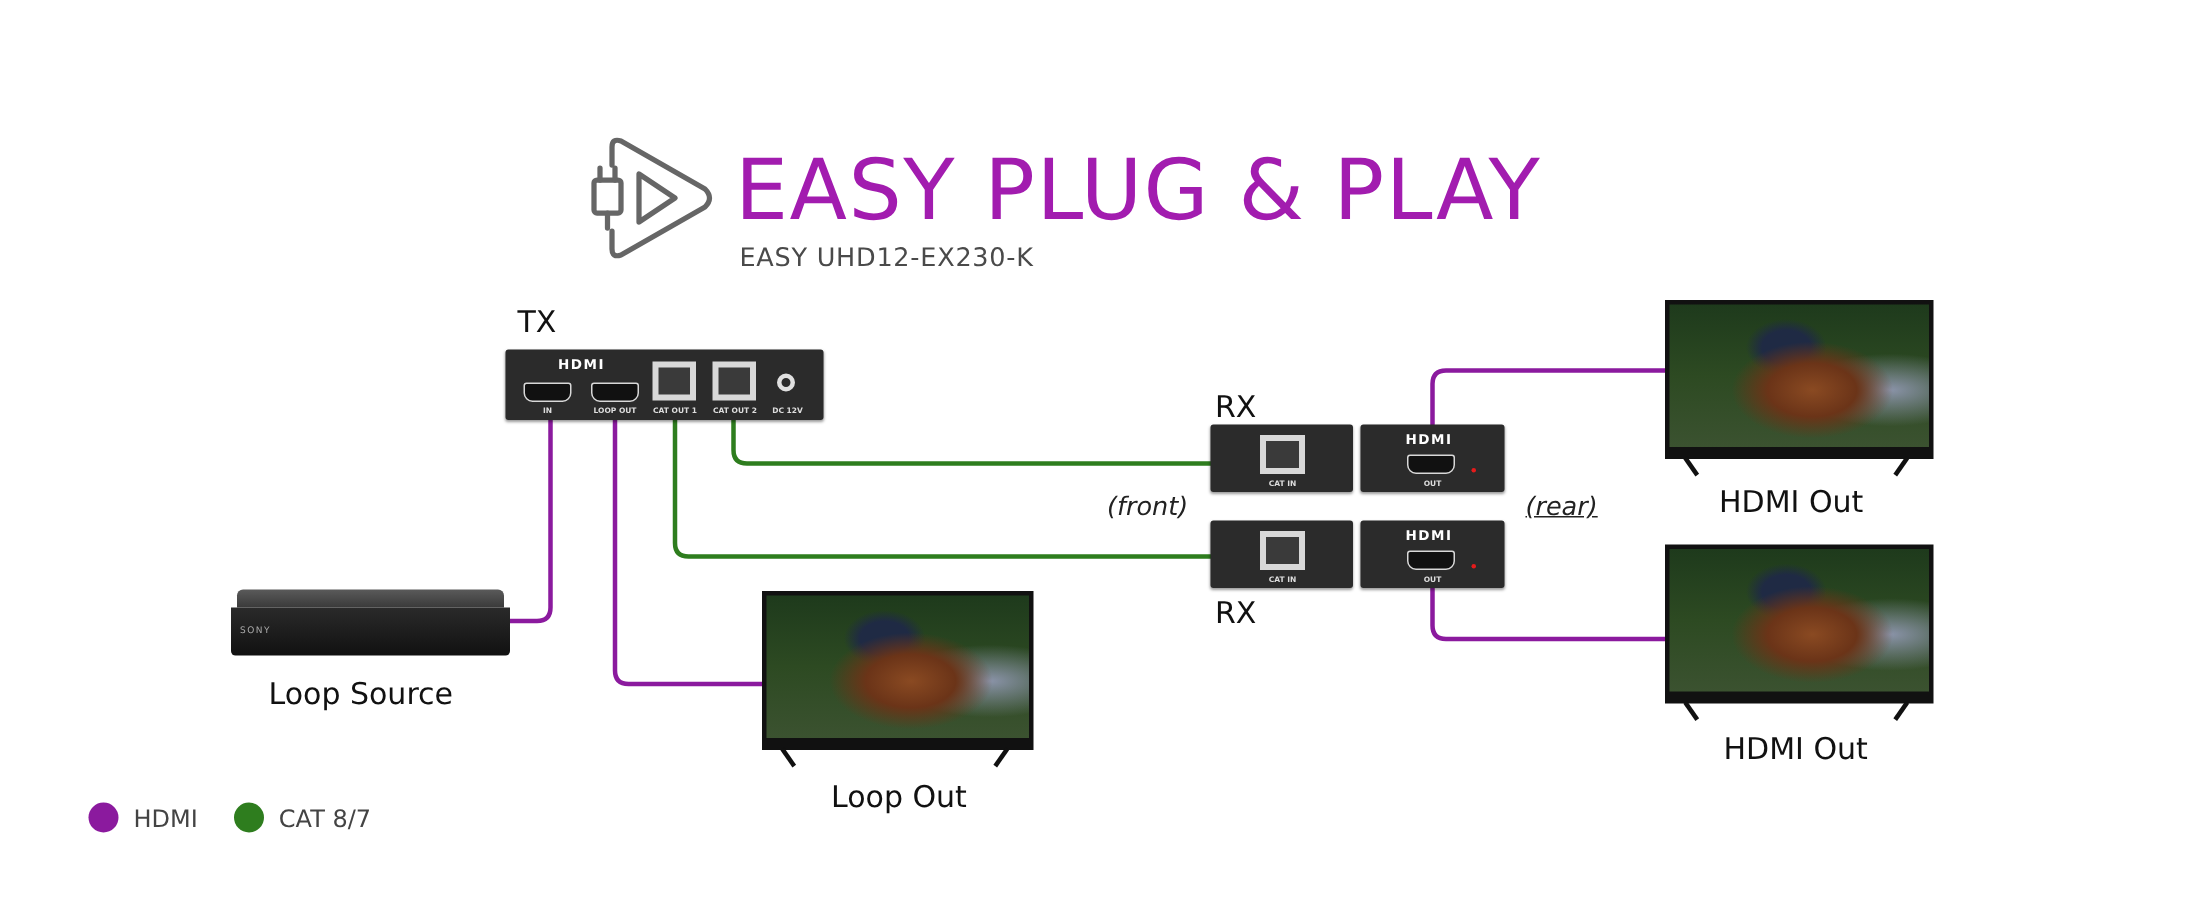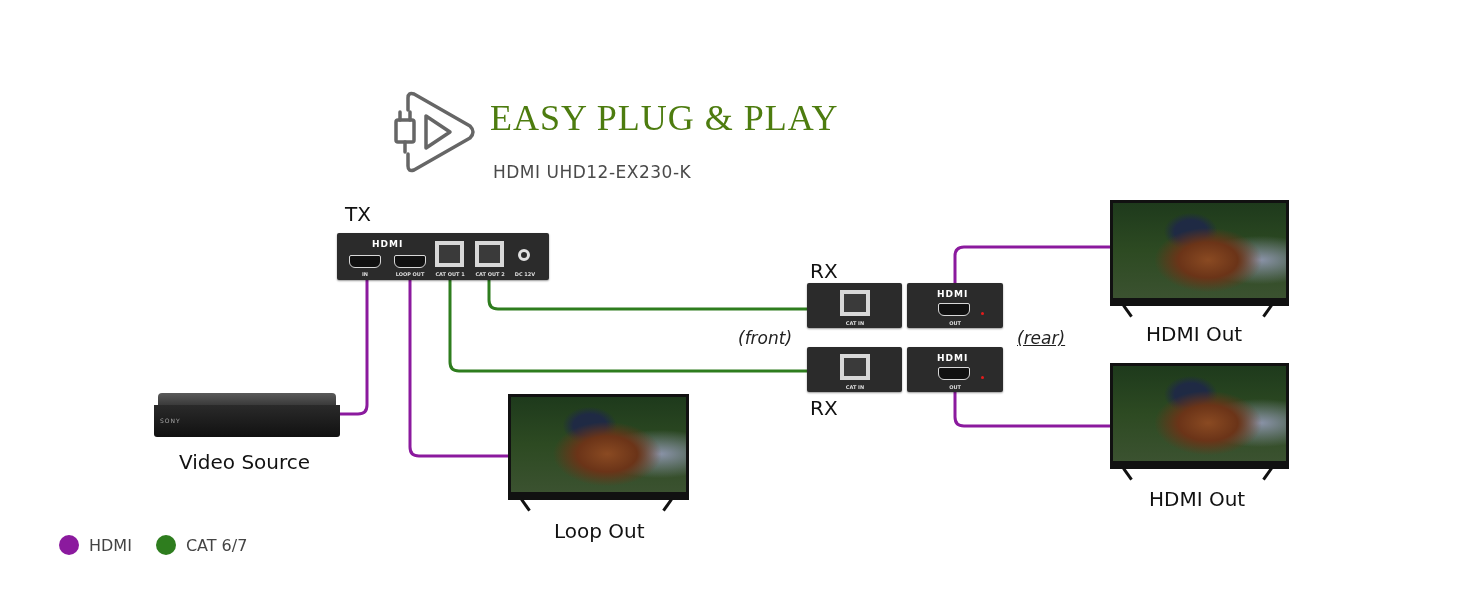--- a/index.html
+++ b/index.html
@@ -1,18 +1,18 @@
 <!DOCTYPE html>
 <html><head>
 <meta charset="utf-8">
 <style>
   html, body { margin: 0; padding: 0; background: #ffffff; }
   body { width: 1464px; height: 600px; position: relative; overflow: hidden; font-family: "DejaVu Sans", sans-serif; }
   .abs { position: absolute; }
-  .title { left: 490px; top: 100px; font-size: 36px; color: #4d7c0f; letter-spacing: 1px; font-weight: normal; line-height: 1; font-family: Liberation Serif, serif; }
+  .title { left: 490px; top: 100px; font-size: 56px; color: #a21caf; letter-spacing: 1px; font-weight: normal; line-height: 1; }
   .subtitle { left: 493px; top: 162px; font-size: 17px; color: #4a4a4a; letter-spacing: 0.5px; }
   .logo { left: 388px; top: 90px; width: 90px; height: 84px; }
   .label { color: #111; font-size: 20px; }
   .italic { font-style: italic; color: #222; font-size: 17px; }
   .device { background: #2b2b2b; border-radius: 2px; box-shadow: 0 1px 2px rgba(0,0,0,0.4); }
   .port-label { position: absolute; color: #ddd; font-size: 5px; font-weight: bold; text-align: center; }
   .hdmi-logo { position: absolute; color: #fff; font-weight: bold; font-size: 9px; letter-spacing: 1px; }
   .hdmi-port { position: absolute; width: 30px; height: 11px; border: 1.5px solid #d8d8d8; border-radius: 2px 2px 6px 6px; background: #111; }
   .rj45 { position: absolute; background: #d8d8d8; }
   .rj45 .inner { position: absolute; left: 4px; top: 4px; right: 4px; bottom: 4px; background: #3a3a3a; }
@@ -44,21 +44,21 @@
   <g fill="none" stroke="#666" stroke-width="3.5" stroke-linejoin="round" stroke-linecap="round">
     <path d="M20,20 L20,8 Q20,2 26,4 L82,36 Q88,42 82,48 L26,80 Q20,82 20,76 L20,64"></path>
     <path d="M38,26 L38,58 L62,42 Z"></path>
     <rect x="8" y="30" width="18" height="22" rx="2"></rect>
     <line x1="12" y1="22" x2="12" y2="30"></line>
     <line x1="22" y1="22" x2="22" y2="30"></line>
     <line x1="17" y1="52" x2="17" y2="62"></line>
   </g>
 </svg>
 <div class="abs title">EASY PLUG &amp; PLAY</div>
-<div class="abs subtitle">HDMI UHD12-EX230-K</div>
+<div class="abs subtitle">EASY UHD12-EX230-K</div>
 
 <div class="abs label" style="left:345px;top:202px;text-align:right;">TX</div>
 <div class="abs device" style="left:337px;top:233px;width:212px;height:47px;">
   <div class="hdmi-logo" style="left:35px;top:6px;">HDMI</div>
   <div class="hdmi-port" style="left:12px;top:22px;"></div>
   <div class="port-label" style="left:12px;top:38px;width:32px;">IN</div>
   <div class="hdmi-port" style="left:57px;top:22px;"></div>
   <div class="port-label" style="left:55px;top:38px;width:36px;">LOOP OUT</div>
   <div class="rj45" style="left:98px;top:8px;width:29px;height:26px;">
       <div class="inner"></div>
@@ -101,21 +101,21 @@
 <div class="abs label" style="left:810px;top:396px;">RX</div>
 
 <div class="abs italic" style="left:738px;top:328px;">(front)</div>
 <div class="abs italic" style="left:1017px;top:328px;text-decoration:underline;">(rear)</div>
 
 <div class="abs" style="left:154px;top:393px;width:186px;height:46px;">
   <div class="abs" style="left:4px;top:0;width:178px;height:12px;background:linear-gradient(180deg,#5a5a5a,#3a3a3a);border-radius:4px 4px 0 0;"></div>
   <div class="abs" style="left:0;top:12px;width:186px;height:32px;background:linear-gradient(180deg,#2a2a2a,#111);border-radius:0 0 3px 3px;"></div>
   <div class="abs" style="left:6px;top:24px;font-size:6px;color:#aaa;letter-spacing:1px;">SONY</div>
 </div>
-<div class="abs label" style="left:179px;top:450px;">Video Source</div>
+<div class="abs label" style="left:179px;top:450px;">Loop Source</div>
 
 <div class="abs tv" style="left:508px;top:394px;width:181px;height:106px;">
   <div class="screen"></div>
   <div class="stand" style="left:16px;top:104px;transform:rotate(-35deg);"></div>
   <div class="stand" style="left:158px;top:104px;transform:rotate(35deg);"></div>
 </div>
 <div class="abs label" style="left:554px;top:519px;">Loop Out</div>
 
 <div class="abs tv" style="left:1110px;top:200px;width:179px;height:106px;">
   <div class="screen"></div>
@@ -128,14 +128,14 @@
   <div class="screen"></div>
   <div class="stand" style="left:16px;top:104px;transform:rotate(-35deg);"></div>
   <div class="stand" style="left:156px;top:104px;transform:rotate(35deg);"></div>
 </div>
 <div class="abs label" style="left:1149px;top:487px;">HDMI Out</div>
 
 <div class="abs" style="left:59px;top:535px;display:flex;align-items:center;gap:10px;">
   <div class="legend-dot" style="background:#8b1a9e;"></div>
   <div class="legend-text" style="margin-right:14px;">HDMI</div>
   <div class="legend-dot" style="background:#2e7d1e;"></div>
-  <div class="legend-text">CAT 6/7</div>
+  <div class="legend-text">CAT 8/7</div>
 </div>
 
 </body></html>

